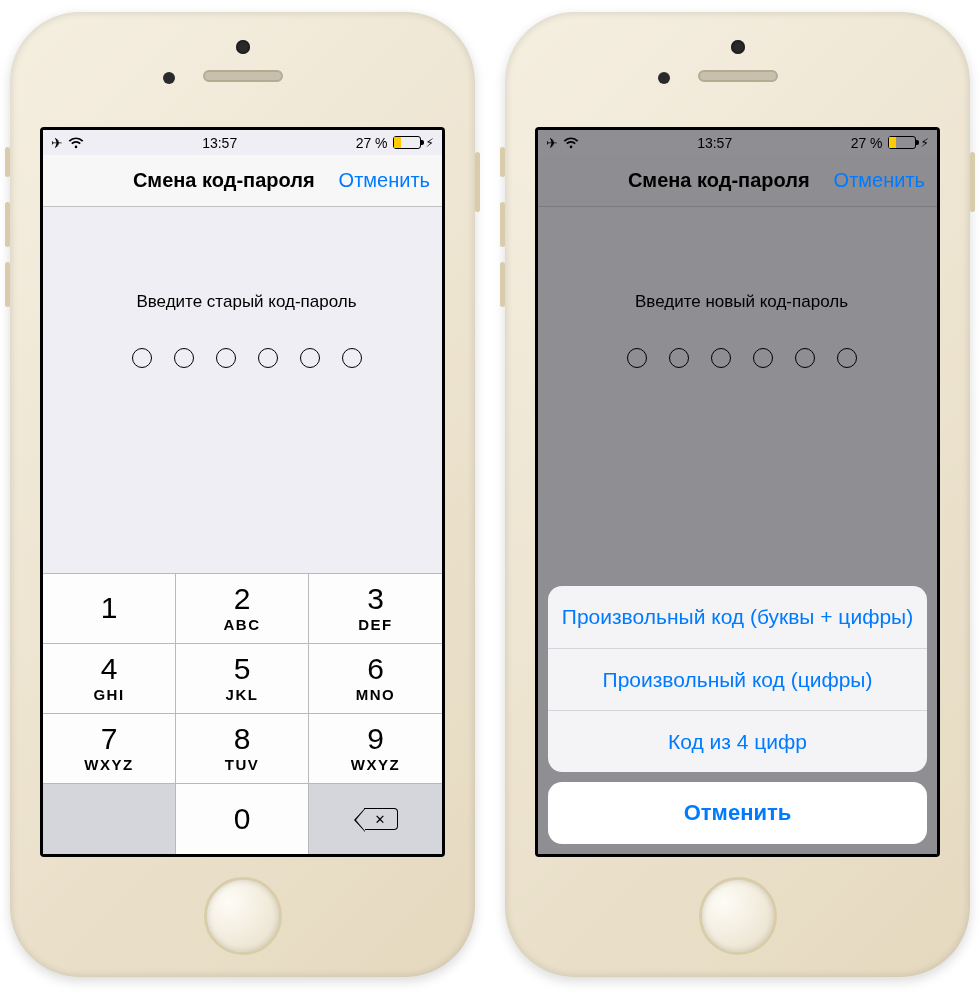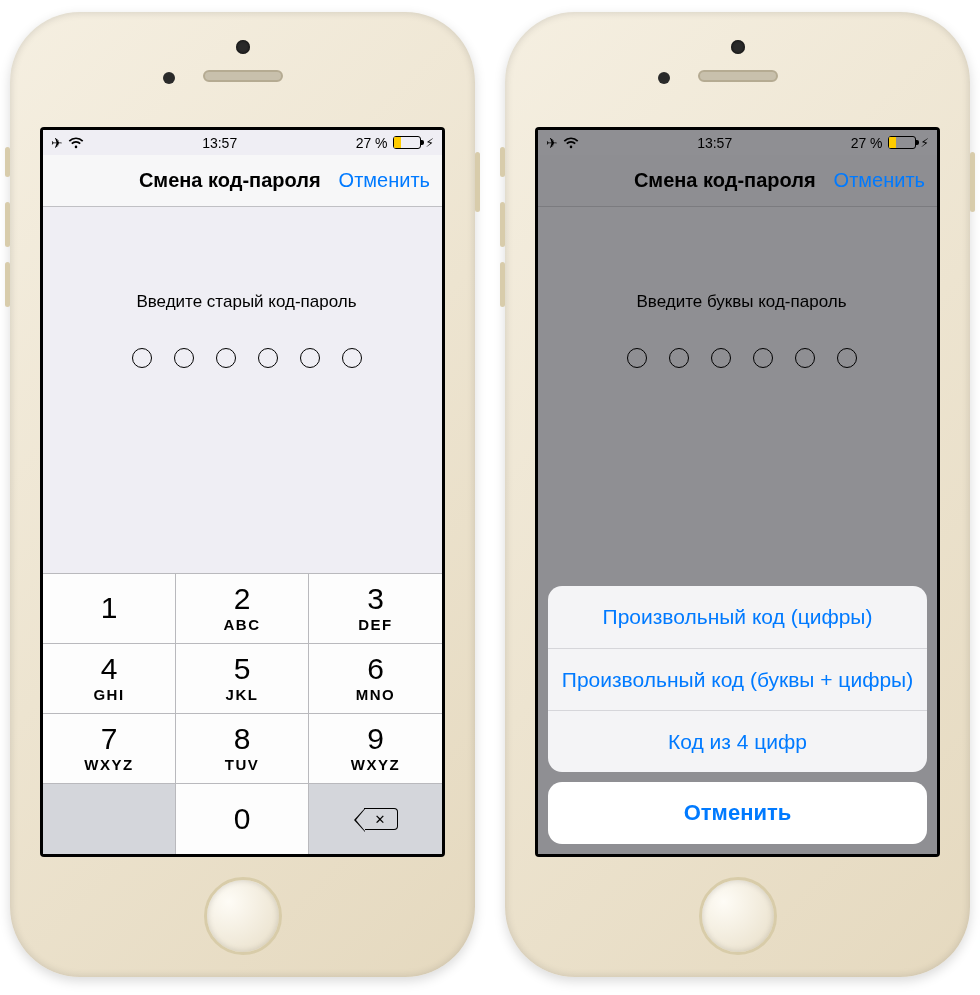--- a/index.html
+++ b/index.html
@@ -83,21 +83,21 @@
     content:""; position:absolute; right:-4px; top:3px; width:2.5px; height:5px;
     background:#000; border-radius:0 2px 2px 0;
   }
   .battery .fill { height: 100%; background: #ffcc00; border-radius:1px 0 0 1px; }
   .bolt { font-size: 12px; }
 
   
   .navhdr {
     height: 52px; background: #f7f7f8; border-bottom: 1px solid #c0c0c4;
     display: flex; align-items: center; justify-content: flex-end;
-    padding: 0 12px; gap: 18px;
+    padding: 0 12px; gap: 24px;
   }
   .dim .navhdr { background: #8e8e92; border-bottom-color: #7b7b7f; }
   .nav-title { font-size: 20px; font-weight: 600; color: #000; }
   .nav-cancel { font-size: 20px; color: #007aff; cursor: pointer; }
 
   
   .prompt-area {
     flex: 1; display: flex; flex-direction: column; align-items: center;
     padding-top: 85px;
     margin-left: 8px;
@@ -302,34 +302,34 @@
           <span class="bolt">⚡︎</span>
         </div>
       </div>
 
       <div class="navhdr">
         <span class="nav-title">Смена код-пароля</span>
         <span class="nav-cancel">Отменить</span>
       </div>
 
       <div class="prompt-area">
-        <div class="prompt">Введите буквы код-пароль</div>
+        <div class="prompt">Введите новый код-пароль</div>
         <div class="pindots">
           <div class="pindot"></div>
           <div class="pindot"></div>
           <div class="pindot"></div>
           <div class="pindot"></div>
           <div class="pindot"></div>
           <div class="pindot"></div>
         </div>
       </div>
 
       <div class="actionsheet">
         <div class="sheet-block">
+          <div class="sheet-item">Произвольный код (буквы + цифры)</div>
           <div class="sheet-item">Произвольный код (цифры)</div>
-          <div class="sheet-item">Произвольный код (буквы + цифры)</div>
           <div class="sheet-item">Код из 4 цифр</div>
         </div>
         <div class="sheet-cancel">Отменить</div>
       </div>
     </div>
   </div>
 </div>
 
 </body></html>

